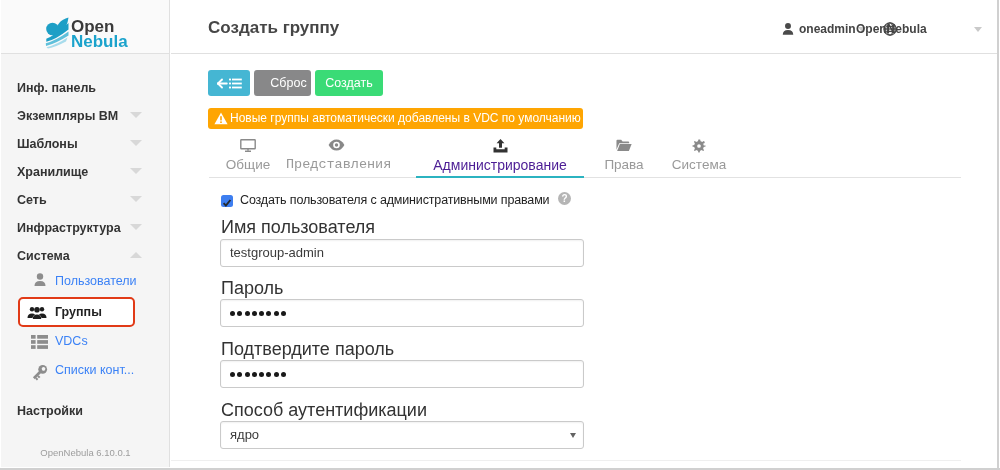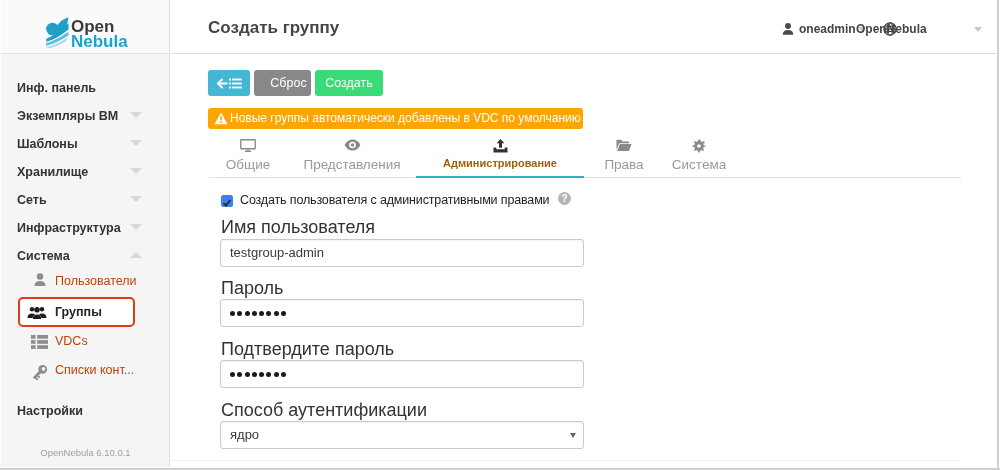--- a/index.html
+++ b/index.html
@@ -18,40 +18,40 @@
 
 #topbar { left:171px; top:0; width:826px; height:54px; background:#fff; border-bottom:1px solid #e0e0e0; }
 #title { left:208px; top:18px; font-size:17px; font-weight:bold; color:#464646; }
 
 .hdr { font-size:12px; font-weight:bold; color:#444; }
 
 
 .menu-item { left:17px; width:140px; font-size:12.5px; font-weight:bold; color:#333; }
 .caret-down { width:0; height:0; border-left:6px solid transparent; border-right:6px solid transparent; border-top:6.5px solid #d8d8d8; }
 .caret-up   { width:0; height:0; border-left:6px solid transparent; border-right:6px solid transparent; border-bottom:6.5px solid #d8d8d8; }
-.sub-item { font-size:12.5px; color:#c2410c; }
+.sub-item { font-size:12.5px; color:#3b82f6; }
 #grp-box { left:18px; top:297px; width:117px; height:30px; background:#fff; border:2.5px solid #e13a17; border-radius:5px; }
 
 #version { left:1px; top:447px; width:169px; text-align:center; font-size:9.5px; color:#9d9d9d; }
 
 
 .btn { position:absolute; border-radius:3px; color:#fff; text-align:center; font-size:12.5px; }
 #btn-back { left:208px; top:70px; width:42px; height:26px; background:#45b6d3; }
 #btn-reset { left:254px; top:70px; width:57px; height:26px; background:#888889; line-height:26px;padding-left:12px; }
 #btn-create { left:315px; top:70px; width:68px; height:26px; background:#3adb76; line-height:26px; }
 
 
 #warn { left:208px; top:108px; width:375px; height:21px; background:#fea502; border-radius:3px; color:#fff; font-size:12px; line-height:21px; }
 
 
 #tabline { left:209px; top:177px; width:752px; height:1px; background:#e2e2e2; }
 #tabactive { left:416px; top:176px; width:168px; height:2px; background:#2bb3c0; }
 .tab { position:absolute; top:139px; text-align:center; font-size:13.5px; color:#999; }
 .tab .ticon { height:15px; margin-bottom:3px; }
-.tab.active { color:#a16207; font-weight:bold; font-size:11px; }
+.tab.active { color:#4c1d95; font-weight:normal; font-size:14px; }
 
 
 .flabel { position:absolute; left:221px; font-size:18px; color:#333; }
 .pdots { display:inline-block; vertical-align:middle; margin-top:-3px; }
 .pdots i { display:inline-block; width:5px; height:5px; border-radius:50%; background:#191919; margin-right:2.3px; }
 .finput { position:absolute; left:220px; width:364px; height:28px; border:1px solid #cacaca; border-radius:3px; background:#fff; font-size:13px; color:#3b3b3b; line-height:26px; padding-left:9px; box-shadow: inset 0 1px 2px rgba(0,0,0,0.06); }
 </style>
 </head>
 <body>
 <div id="page">
@@ -189,21 +189,21 @@
   </div>
 
   <div class="abs tab" style="left:212px; width:72px;">
     <div class="ticon"><svg width="16" height="13" viewBox="0 0 16 13" fill="none" stroke="#8a8a8a" stroke-width="1.4">
           <rect x="0.8" y="0.8" width="14.4" height="9" rx="0.5"></rect>
           <line x1="5" y1="12.3" x2="11" y2="12.3" stroke-width="1.5"></line>
           <line x1="8" y1="9.8" x2="8" y2="11.8"></line>
         </svg></div>
     Общие
   </div>
-  <div class="abs tab" style="left:302px; width:100px;">
+  <div class="abs tab" style="left:286px; width:100px;font-family:Liberation Mono, monospace;">
     <div class="ticon"><svg width="17" height="12" viewBox="0 0 17 12">
           <path d="M8.5 0.5 Q13.5 0.5 16.4 6 Q13.5 11.5 8.5 11.5 Q3.5 11.5 0.6 6 Q3.5 0.5 8.5 0.5 Z" fill="#888"></path>
           <circle cx="8.5" cy="6" r="3.3" fill="#fff"></circle>
           <circle cx="8.5" cy="6" r="1.7" fill="#888"></circle>
         </svg></div>
     Представления
   </div>
   <div class="abs tab active" style="left:416px; width:168px;">
     <div class="ticon"><svg width="15" height="14" viewBox="0 0 16 15" fill="#333">
           <path d="M8 0 L12.2 4.6 L9.6 4.6 L9.6 9.4 L6.4 9.4 L6.4 4.6 L3.8 4.6 Z"></path>

